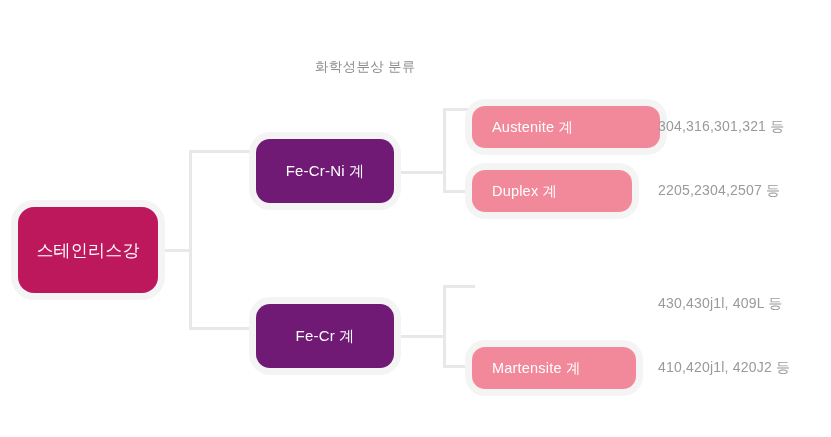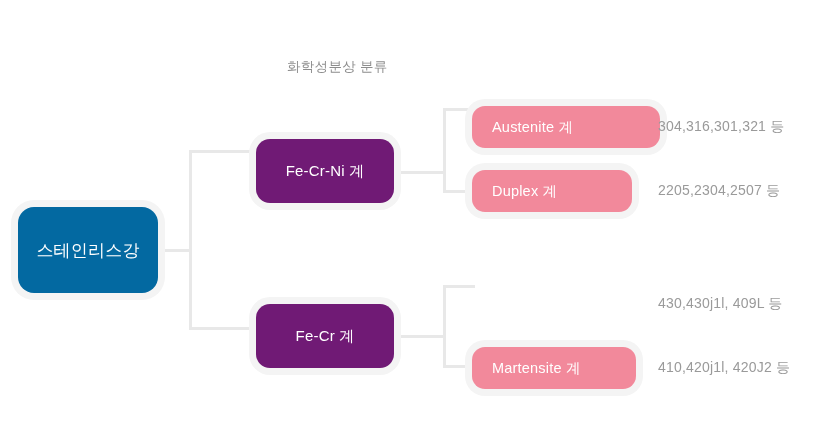--- a/index.html
+++ b/index.html
@@ -33,21 +33,21 @@
     box-sizing: border-box;
     border-radius: 14px;
     color: #ffffff;
     display: flex;
     align-items: center;
     box-shadow: 0 0 0 7px #f4f4f4;
     letter-spacing: 0.2px;
   }
 
   .node-root {
-    background: #0369a1;
+    background: #be185d;
     justify-content: center;
     font-size: 17px;
     border-radius: 16px;
   }
 
   .node-group {
     background: #701a75;
     justify-content: center;
     font-size: 15px;
   }
@@ -60,20 +60,21 @@
     border-radius: 13px;
   }
 
   
   .col-header {
     position: absolute;
     color: #8d8d8d;
     font-size: 13.5px;
     white-space: nowrap;
     letter-spacing: 0.3px;
+    margin-left: 28px;
   }
 
   
   .grade-label {
     position: absolute;
     color: #9a9a9a;
     font-size: 14px;
     white-space: nowrap;
     letter-spacing: 0.2px;
   }

